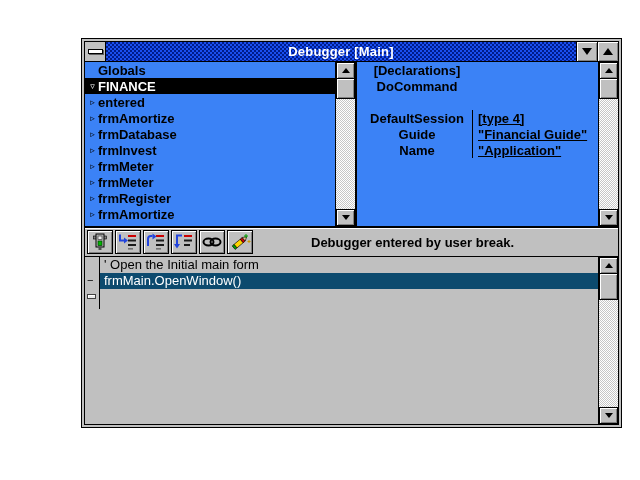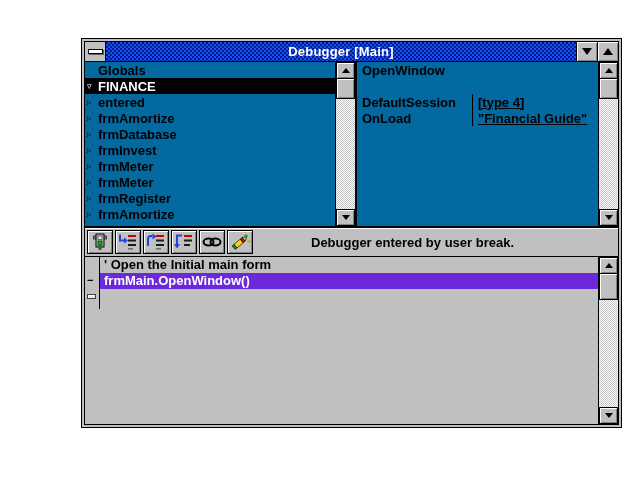--- a/index.html
+++ b/index.html
@@ -29,21 +29,21 @@
   .tb-btn { width:20px; flex:0 0 20px; background:#c0c0c0; border-left:1px solid #000;
     box-shadow:inset 1px 1px 0 #fff, inset -1px -1px 0 #808080;
     display:flex; align-items:center; justify-content:center; }
   .tri { width:0; height:0; }
   .tri-down-lg { border-left:5px solid transparent; border-right:5px solid transparent; border-top:7px solid #000; }
   .tri-up-lg   { border-left:5px solid transparent; border-right:5px solid transparent; border-bottom:7px solid #000; }
   .tri-down-sm { border-left:4px solid transparent; border-right:4px solid transparent; border-top:5px solid #000; }
   .tri-up-sm   { border-left:4px solid transparent; border-right:4px solid transparent; border-bottom:5px solid #000; }
   
   .lists { flex:0 0 166px; display:flex; border-bottom:2px solid #000; box-sizing:border-box; }
-  .list { font-weight:bold; font-size:13px; color:#000; overflow:hidden; background:#0369a1; }
+  .list { font-weight:bold; font-size:13px; color:#000; overflow:hidden; background:#3b82f6;text-align:center; }
   .list-left { width:250px; flex:0 0 250px; }
   .row { height:16px; display:flex; align-items:center; white-space:nowrap; }
   .row.selected { background:#000; color:#fff; }
   .marker { width:13px; flex:0 0 13px; padding-left:2px; box-sizing:border-box; font-size:9px; line-height:16px; }
   .vdiv { width:2px; flex:0 0 2px; background:#000; }
   .pane-right { flex:1; display:flex; min-width:0; }
   .list-right { flex:1; min-width:0; }
   .rlabel { width:115px; flex:0 0 115px; padding-left:5px; box-sizing:border-box; overflow:visible; }
   .rvalue { flex:1; height:16px; display:flex; align-items:center; padding-left:5px; box-sizing:border-box; }
   .rvalue.has-div { border-left:1px solid #000;text-decoration:underline; }
@@ -62,24 +62,24 @@
   
   .toolbar { flex:0 0 29px; display:flex; align-items:center; padding-left:2px;
     border-bottom:1px solid #000; box-shadow:inset 0 1px 0 #ffffff; box-sizing:border-box; }
   .tool-btn { width:26px; height:24px; flex:0 0 26px; margin-right:2px; background:#c0c0c0;
     border:1px solid #000; box-shadow:inset 1px 1px 0 #fff, inset -1px -1px 0 #808080;
     display:flex; align-items:center; justify-content:center; box-sizing:border-box; padding:0; }
   .status { margin-left:8px; font-weight:bold; font-size:13px; color:#000; white-space:nowrap;padding-left:48px; }
   
   .codearea { flex:1; position:relative; background:#c0c0c0; overflow:hidden; }
   .code-lines { position:absolute; left:0; top:0; right:20px; }
-  .code-line { height:16px; display:flex; font-weight:bold; font-size:13px; }
+  .code-line { height:16px; display:flex; font-weight:normal; font-size:13px; }
   .gcell { width:15px; flex:0 0 15px; font-size:11px; line-height:15px; padding-left:2px; box-sizing:border-box; position:relative; }
   .ctext { flex:1; line-height:16px; padding-left:4px; white-space:pre; }
-  .code-line.selected .ctext { background:#6d28d9; color:#fff; }
+  .code-line.selected .ctext { background:#0c4a6e; color:#fff; }
   .gbox { position:absolute; left:2px; top:5px; width:9px; height:5px; background:#e8e8e8;
     border:1px solid #404040; box-shadow:inset 1px 1px 0 #fff; box-sizing:border-box; }
   .gutter-vline { position:absolute; left:14px; top:0; width:1px; height:52px; background:#000; }
   .code-scrollbar { position:absolute; right:0; top:0; bottom:0; }
 </style>
 </head>
 <body>
 
 <div class="window">
   <div class="client">
@@ -160,41 +160,49 @@
         <div class="sb-spacer"></div>
         <div class="sb-btn">
           <div class="tri tri-down-sm"></div>
         </div>
       </div>
 
       <div class="vdiv"></div>
 
       <div class="pane-right">
         <div class="list list-right" id="right-list">
-
-  <div class="row">
-    <span class="rlabel">OpenWindow</span>
+  <div class="row">
+    <span class="rlabel">[Declarations]</span>
+    <span class="rvalue"></span>
+  </div>
+
+  <div class="row">
+    <span class="rlabel">DoCommand</span>
     <span class="rvalue"></span>
   </div>
 
 
   <div class="row">
     <span class="rvalue"></span>
   </div>
 
   <div class="row">
     <span class="rlabel">DefaultSession</span>
     <span class="rvalue has-div">[type 4]</span>
   </div>
 
   <div class="row">
-    <span class="rlabel">OnLoad</span>
+    <span class="rlabel">Guide</span>
     <span class="rvalue has-div">"Financial Guide"</span>
   </div>
 
+  <div class="row">
+    <span class="rlabel">Name</span>
+    <span class="rvalue has-div">"Application"</span>
+  </div>
 </div>
         <div class="scrollbar">
           <div class="sb-btn">
             <div class="tri tri-up-sm"></div>
           </div>
           <div class="sb-thumb"></div>
           <div class="sb-spacer"></div>
           <div class="sb-btn">
             <div class="tri tri-down-sm"></div>
           </div>

